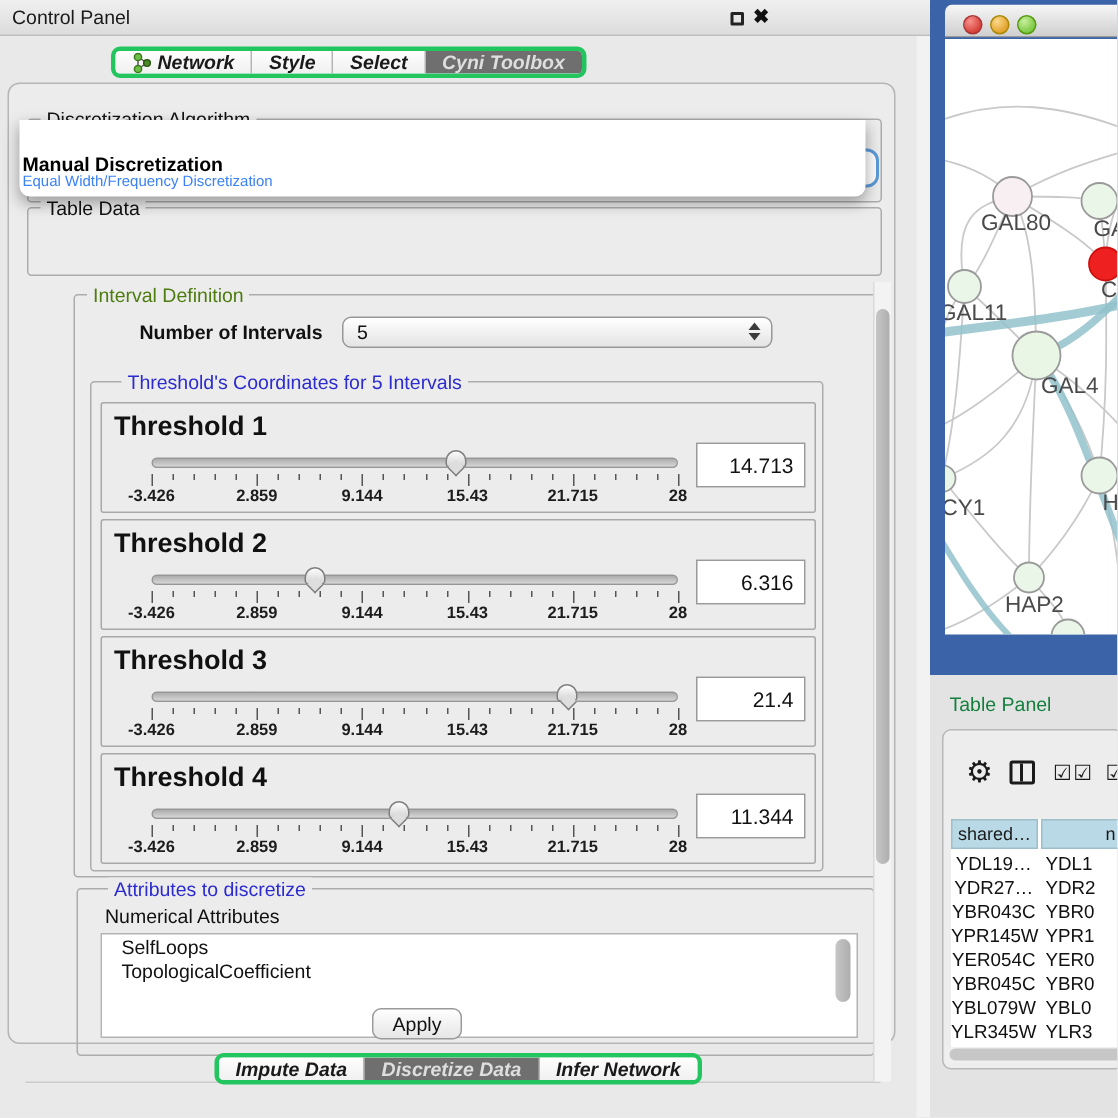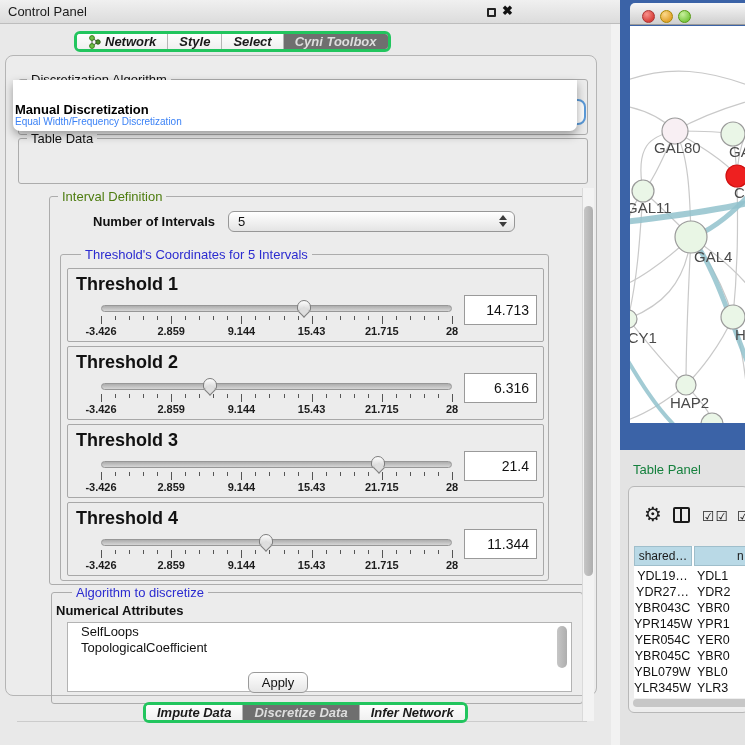--- a/index.html
+++ b/index.html
@@ -315,22 +315,22 @@
                   <b style="left: 280.8px;">21.715</b>
                   <b style="left: 351px;">28</b>
                 </div>
                 <div class="vbox">11.344</div>
               </div>
             </div>
         </div>
       </div>
 
       <div class="grp" style="left:34px;top:405px;width:532px;height:112px;">
-        <span class="gt blue">Algorithm to discretize</span>
-        <span style="position:absolute;left:4px;top:10px;font-size:13px;font-weight:bold;">Numerical Attributes</span>
+        <span class="gt blue">Attributes to discretize</span>
+        <span style="position:absolute;left:18px;top:10px;font-size:13px;font-weight:normal;">Numerical Attributes</span>
         <div class="attrlist" style="left:15px;top:29px;width:505px;height:70px;" id="attrList">
             <div class="row">SelfLoops</div>
             <div class="row">TopologicalCoefficient</div>
           </div>
         <div class="sb-v" style="left:505px;top:33px;width:10px;height:42px;"></div>
       </div>
 
     </div>
 
     <div style="position:absolute;left:576px;top:132px;width:12px;height:533px;background:#f3f3f3;border-left:1px solid #dadada;">

